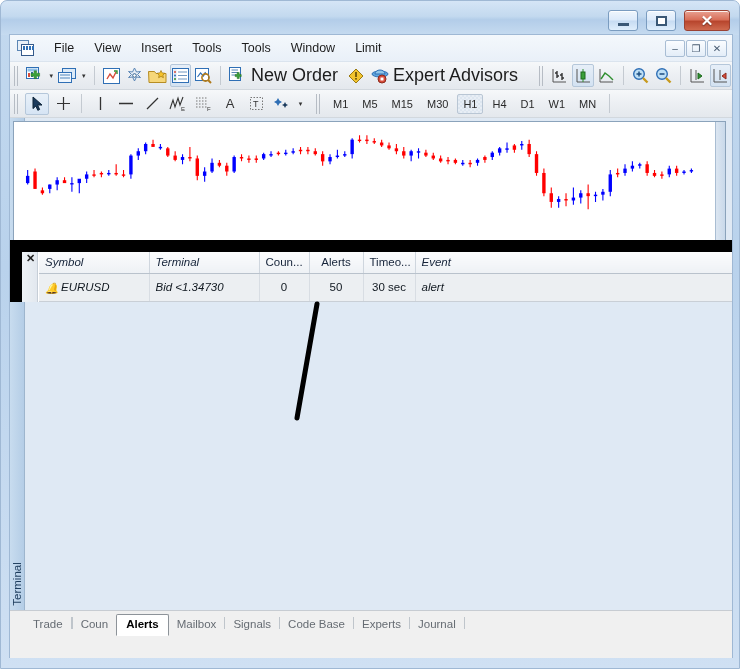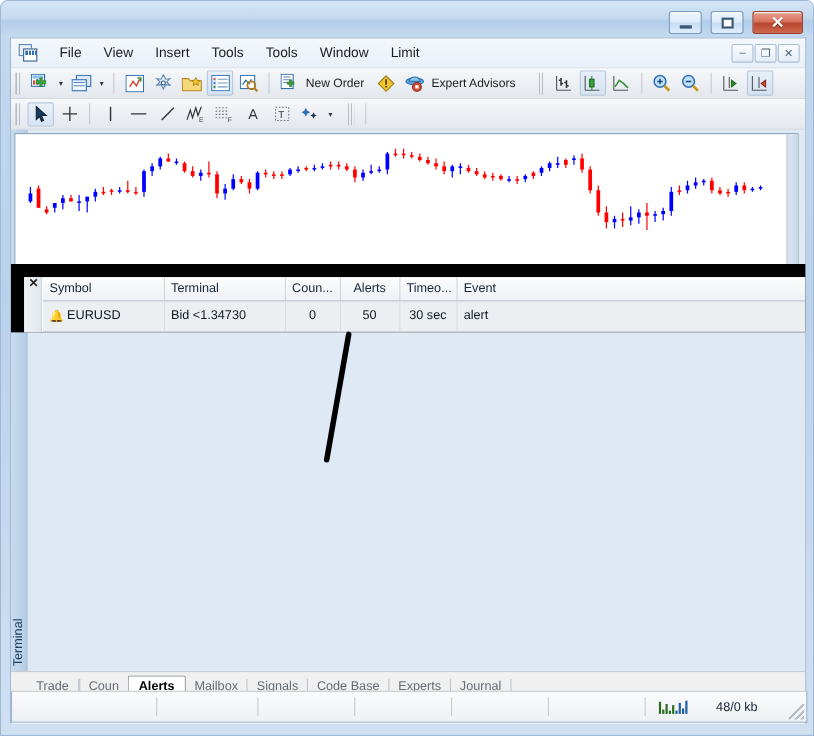--- a/index.html
+++ b/index.html
@@ -111,21 +111,21 @@
   }
   .tb-btn.pressed {
     border: 1px solid #b5c7da; border-radius:2px;
     background: linear-gradient(to bottom,#e7eff8,#d3e2f2);
   }
   .tb-arrow {
     width: 11px; height: 23px; display:flex; align-items:center; justify-content:center;
     font-size: 7px; color:#333;
   }
   .tb-label {
-    font-size: 11px; color: #1c1c1c; padding: 0 7px 0 2px; white-space:nowrap;
+    font-size: 18px; color: #1c1c1c; padding: 0 7px 0 2px; white-space:nowrap;
   }
   .tf-btn {
     font-size: 11px; color:#2a2a2a; padding: 3px 5px; margin: 0 2px;
     font-family:"Liberation Sans", sans-serif;
   }
   .tf-btn.active {
     border: 1px solid #b9c6d4;
     background: repeating-conic-gradient(#e8eef5 0% 25%, #dde6f0 0% 50%) 0 0/4px 4px;
     border-radius: 2px;
   }
@@ -202,21 +202,21 @@
     font-size: 11.5px;
   }
   #alerts-table td {
     height: 22px;
     background: #eceff2;
     border-right: 1px solid #d8dde3;
     border-bottom: 1px solid #c9cfd6;
     padding: 0 6px;
     color:#101820;
   }
-  .ta-left { text-align:left; }
+  .ta-left { text-align:left;font-style:italic; }
   .ta-right { text-align:center; }
   .bell {
     display:inline-block; width:12px; margin-right:4px;
     color:#d8a722; font-size:11px; line-height:1;
     transform: translateY(1px);
   }
 
   
   #annot-line {
     position:absolute; left:0; top:0; width:724px; height:492px;
@@ -536,20 +536,31 @@
       <div class="draw-btn">
         <svg width="17" height="15" viewBox="0 0 17 15">
           <path d="M4 2l1.4 2.6L8 6l-2.6 1.4L4 10 2.6 7.4 0 6l2.6-1.4z" fill="#2f6fb5"></path>
           <path d="M11 6l1 2 2 1-2 1-1 2-1-2-2-1 2-1z" fill="#1b3a5c"></path>
         </svg>
       </div>
       <div class="tb-arrow">▾</div>
 
       <div class="grip" style="margin-left:10px;"></div>
 
+      <div id="tf-group" style="display:flex;align-items:center;">
+        <div class="tf-btn">M1</div>
+        <div class="tf-btn">M5</div>
+        <div class="tf-btn">M15</div>
+        <div class="tf-btn">M30</div>
+        <div class="tf-btn active">H1</div>
+        <div class="tf-btn">H4</div>
+        <div class="tf-btn">D1</div>
+        <div class="tf-btn">W1</div>
+        <div class="tf-btn">MN</div>
+      </div>
       <div class="tb-sep" style="margin-left:6px;"></div>
     </div>
 
     <div id="workspace">
 
       <div id="term-rail">
         <div id="term-rail-label">Terminal</div>
       </div>
 
       <div id="chart-window">
@@ -797,35 +808,14 @@
       <div class="tab-sep"></div>
       <div class="tab">Code Base</div>
       <div class="tab-sep"></div>
       <div class="tab">Experts</div>
       <div class="tab-sep"></div>
       <div class="tab">Journal</div>
       <div class="tab-sep"></div>
     </div>
   </div>
 
-  <div id="statusbar">
-    <div class="sb-cell" style="width:132px"></div>
-    <div class="sb-cell" style="width:92px"></div>
-    <div class="sb-cell" style="width:88px"></div>
-    <div class="sb-cell" style="width:88px"></div>
-    <div class="sb-cell" style="width:88px"></div>
-    <div class="sb-cell" style="width:88px"></div>
-    <div id="sb-signal">
-      <i style="height:11px"></i>
-        <i style="height:4px"></i>
-        <i style="height:9px"></i>
-      <i style="height:3px"></i>
-        <i style="height:8px"></i>
-        <i style="height:3px;background:#1f5fa8"></i>
-      <i style="height:10px;background:#1f5fa8"></i>
-        <i style="height:5px;background:#1f5fa8"></i>
-      <i style="height:12px;background:#1f5fa8"></i>
-    </div>
-    <div id="sb-kb">48/0 kb</div>
-    <div id="sb-grip"></div>
-  </div>
 
 </div>
 
 </body></html>

